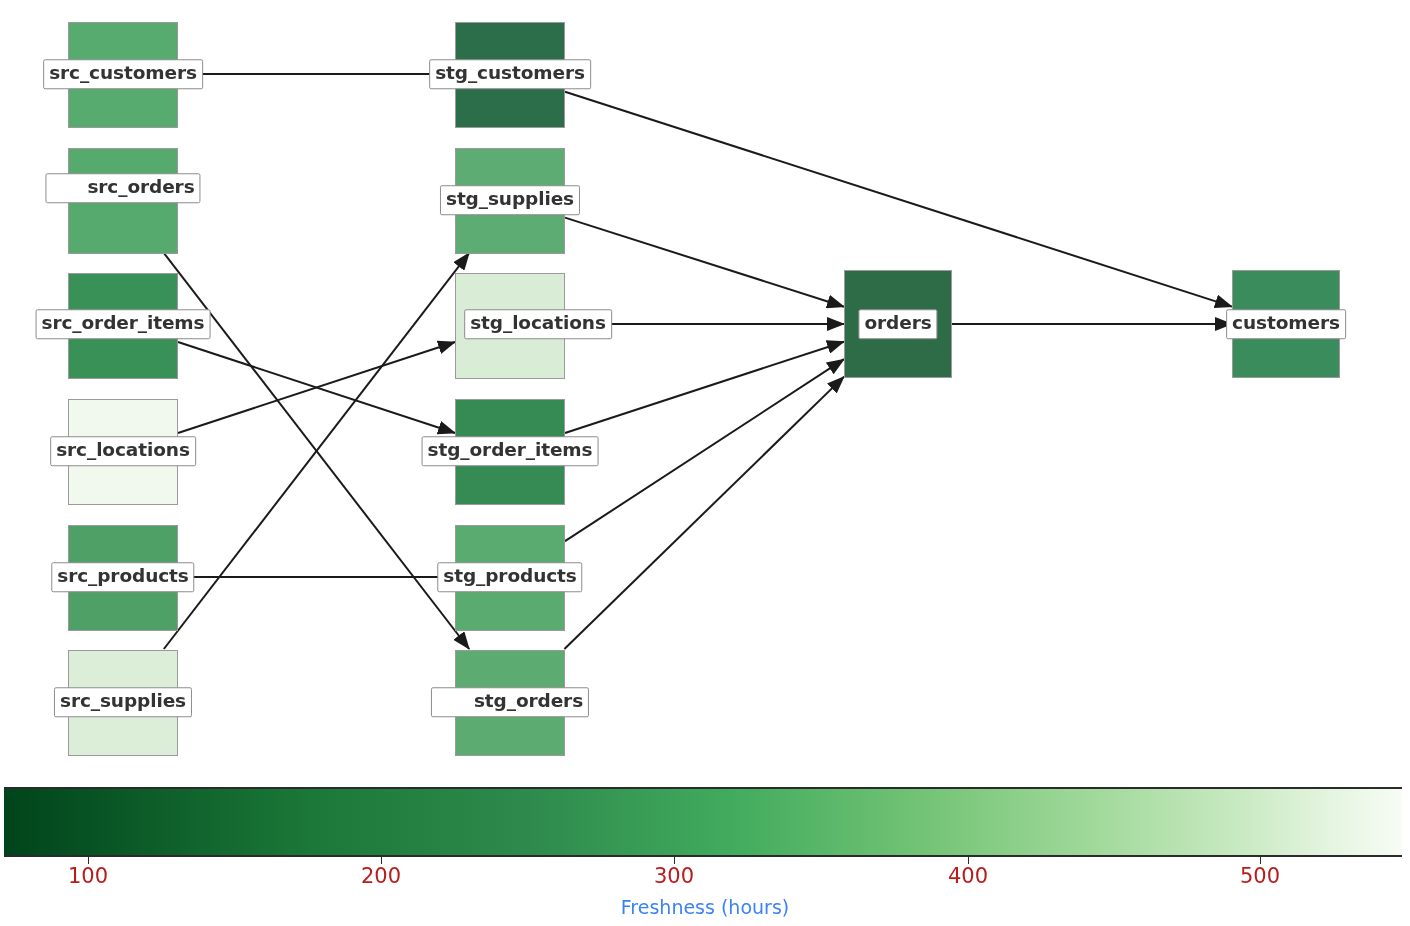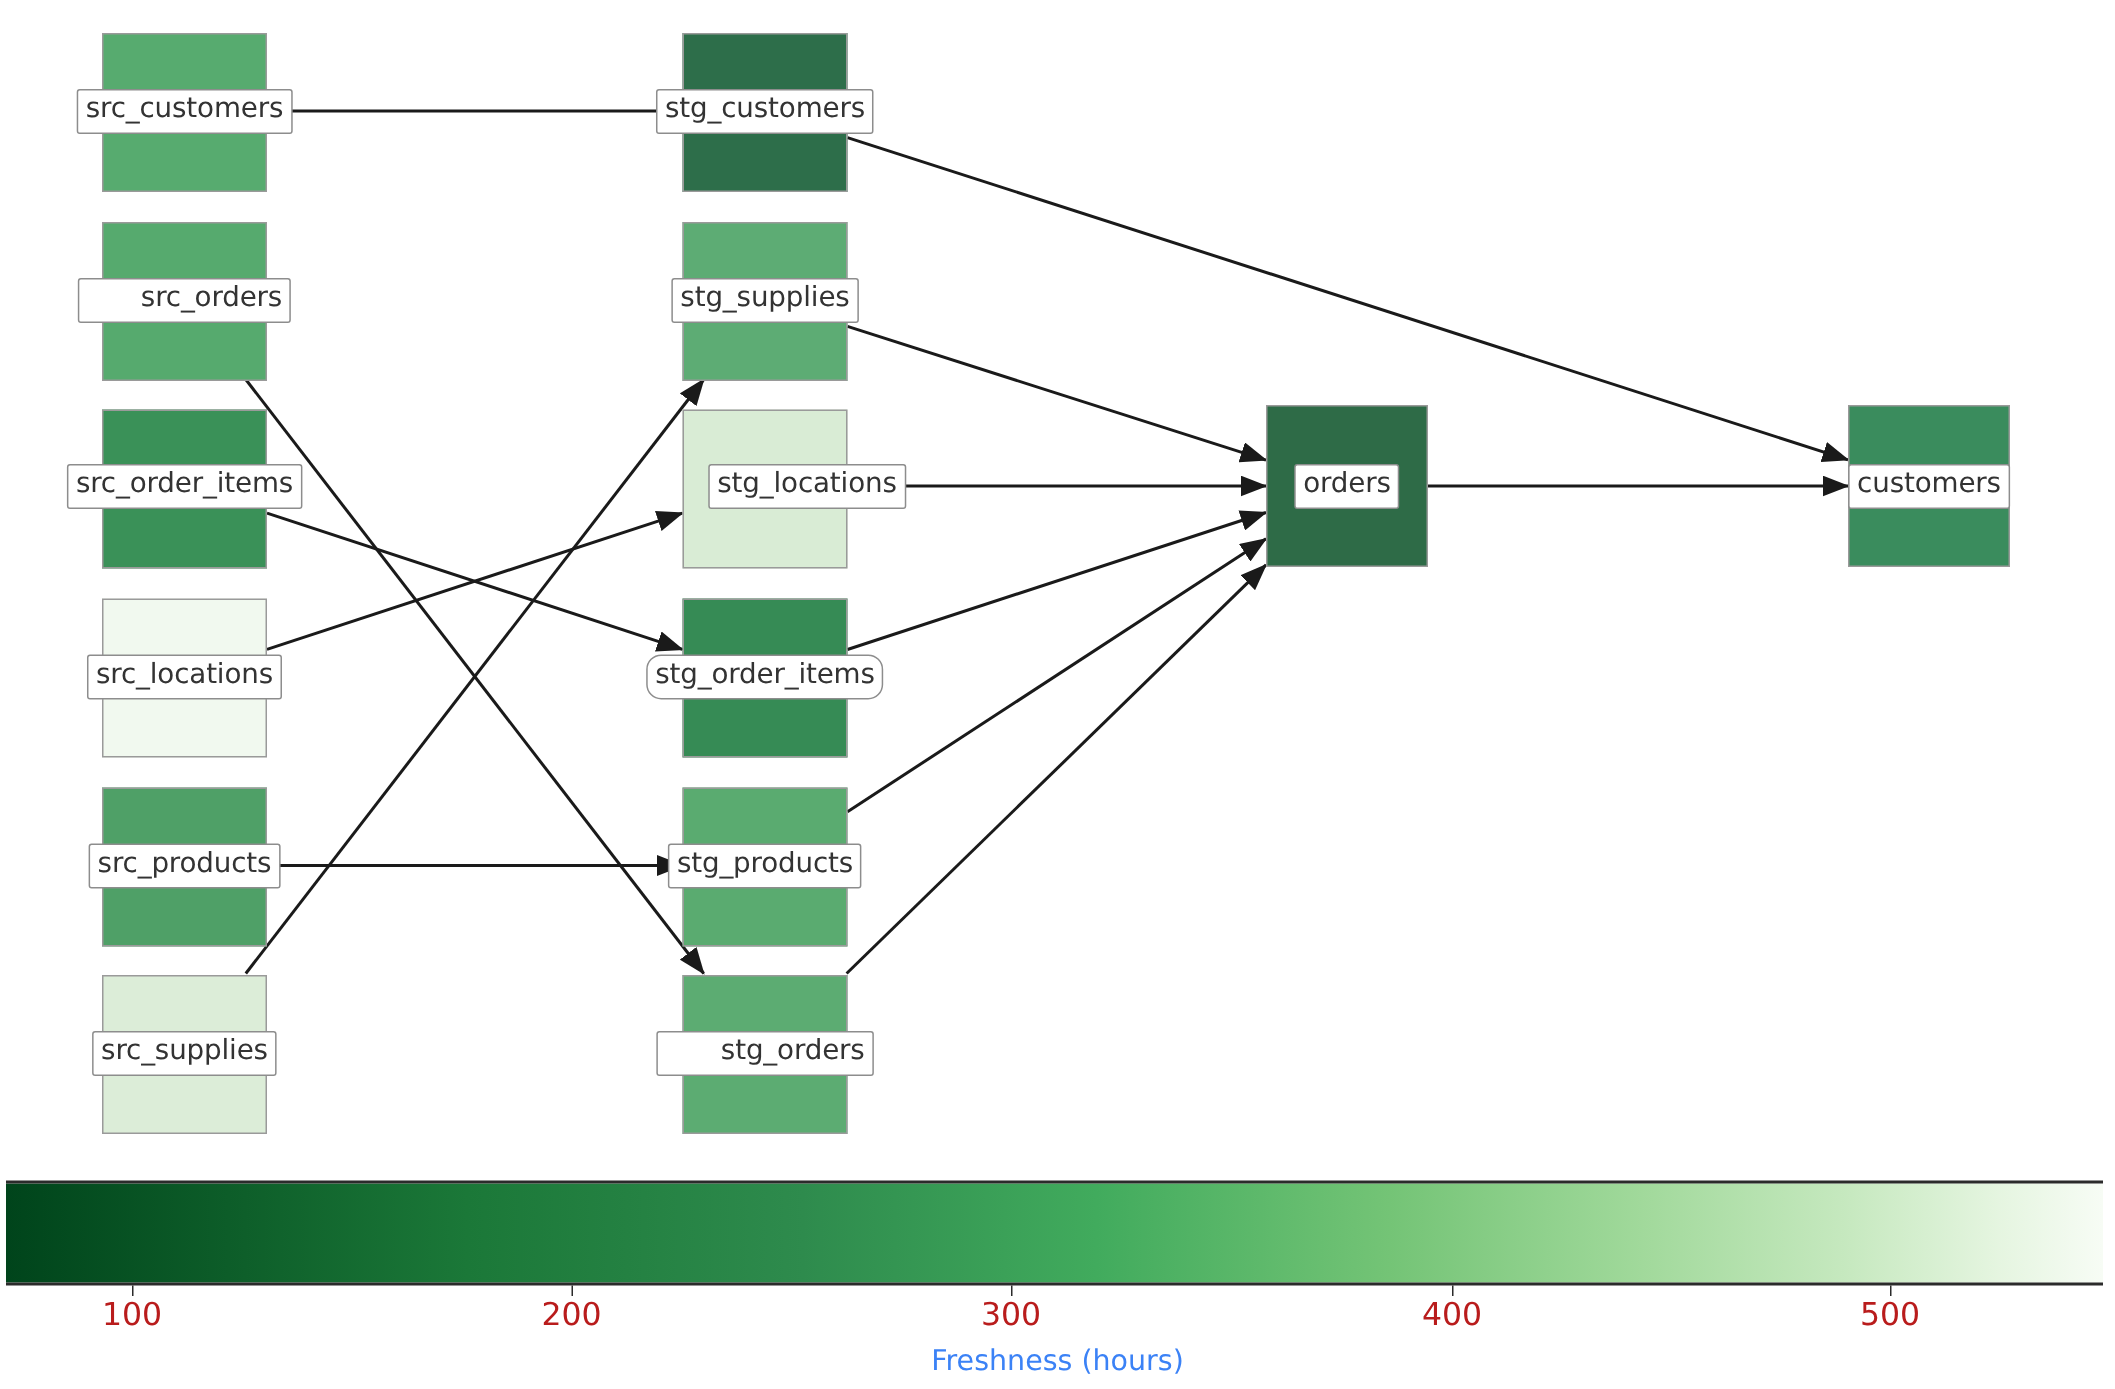--- a/index.html
+++ b/index.html
@@ -21,21 +21,21 @@
     box-sizing: border-box;
     border: 1px solid #9a9a9a;
   }
   .node-label {
     position: absolute;
     box-sizing: border-box;
     background: #ffffff;
     border: 1px solid #8d8d8d;
     border-radius: 2px;
     color: #333333;
-    font-weight: normal;
+    font-weight: bold;
     font-size: 18.5px;
     line-height: 1;
     padding: 4px 5px 5px 5px;
     white-space: nowrap;
     transform: translate(-50%, -50%);
     letter-spacing: -0.1px;
   }
   
   #edges {
     position: absolute;
@@ -124,29 +124,29 @@
       <div class="node" style="left: 68px; top: 650px; width: 110px; height: 106px; background: rgb(220, 237, 216);"></div>
       <div class="node" style="left: 455px; top: 22px; width: 110px; height: 106px; background: rgb(45, 110, 74);"></div>
       <div class="node" style="left: 455px; top: 148px; width: 110px; height: 106px; background: rgb(93, 172, 116);"></div>
       <div class="node" style="left: 455px; top: 273px; width: 110px; height: 106px; background: rgb(217, 236, 213);"></div>
       <div class="node" style="left: 455px; top: 399px; width: 110px; height: 106px; background: rgb(54, 139, 85);"></div>
       <div class="node" style="left: 455px; top: 525px; width: 110px; height: 106px; background: rgb(90, 171, 112);"></div>
       <div class="node" style="left: 455px; top: 650px; width: 110px; height: 106px; background: rgb(92, 172, 114);"></div>
       <div class="node" style="left: 844px; top: 270px; width: 108px; height: 108px; background: rgb(46, 107, 71);"></div>
       <div class="node" style="left: 1232px; top: 270px; width: 108px; height: 108px; background: rgb(58, 140, 93);"></div>
       <div class="node-label" style="left: 123px; top: 74px;">src_customers</div>
-      <div class="node-label" style="left: 123px; top: 200px; padding-left: 41px;">src_orders</div>
+      <div class="node-label" style="left: 123px; top: 188px; padding-left: 41px;">src_orders</div>
       <div class="node-label" style="left: 123px; top: 324px;">src_order_items</div>
       <div class="node-label" style="left: 123px; top: 451px;">src_locations</div>
       <div class="node-label" style="left: 123px; top: 577px;">src_products</div>
       <div class="node-label" style="left: 123px; top: 702px;">src_supplies</div>
       <div class="node-label" style="left: 510px; top: 74px;">stg_customers</div>
       <div class="node-label" style="left: 510px; top: 200px;">stg_supplies</div>
       <div class="node-label" style="left: 510px; top: 324px; margin-left: 28px;">stg_locations</div>
-      <div class="node-label" style="left: 510px; top: 451px; border-radius: 10px;">stg_order_items</div>
+      <div class="node-label" style="left: 510px; top: 451px;">stg_order_items</div>
       <div class="node-label" style="left: 510px; top: 577px;">stg_products</div>
       <div class="node-label" style="left: 510px; top: 702px; padding-left: 42px;">stg_orders</div>
       <div class="node-label" style="left: 898px; top: 324px;">orders</div>
       <div class="node-label" style="left: 1286px; top: 324px;">customers</div>
     </div>
 
   <div id="colorbar-wrap">
     <div id="colorbar-gradient" style="background: linear-gradient(to right, rgb(0, 68, 27) 0%, rgb(27, 120, 56) 22%, rgb(46, 139, 77) 38%, rgb(65, 171, 93) 52%, rgb(116, 196, 118) 66%, rgb(161, 217, 155) 78%, rgb(199, 233, 192) 88%, rgb(229, 245, 224) 95%, rgb(247, 252, 245) 100%);"></div>
   </div>
   <div id="cb-ticks">

